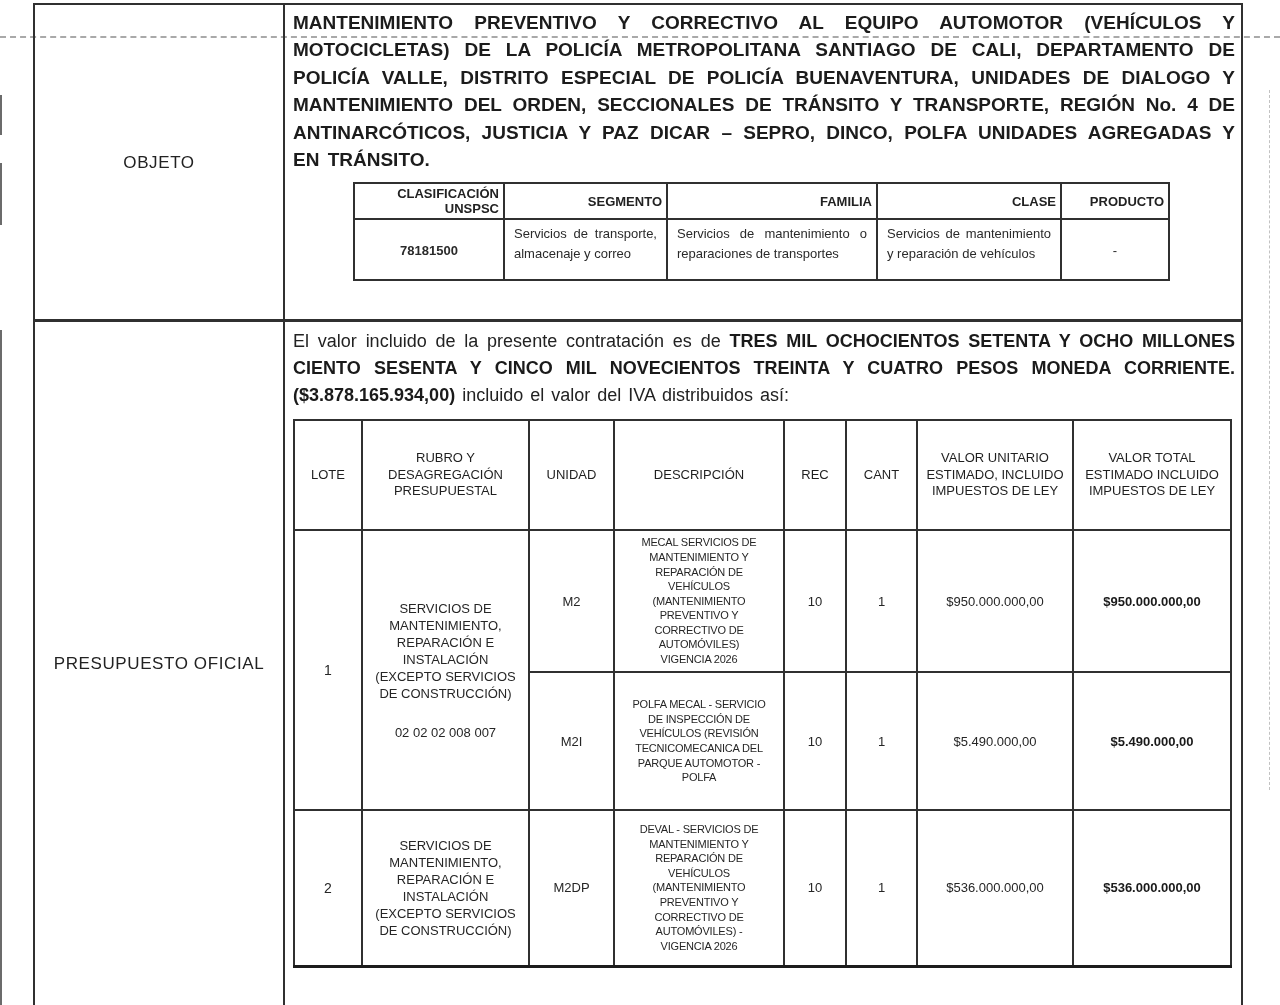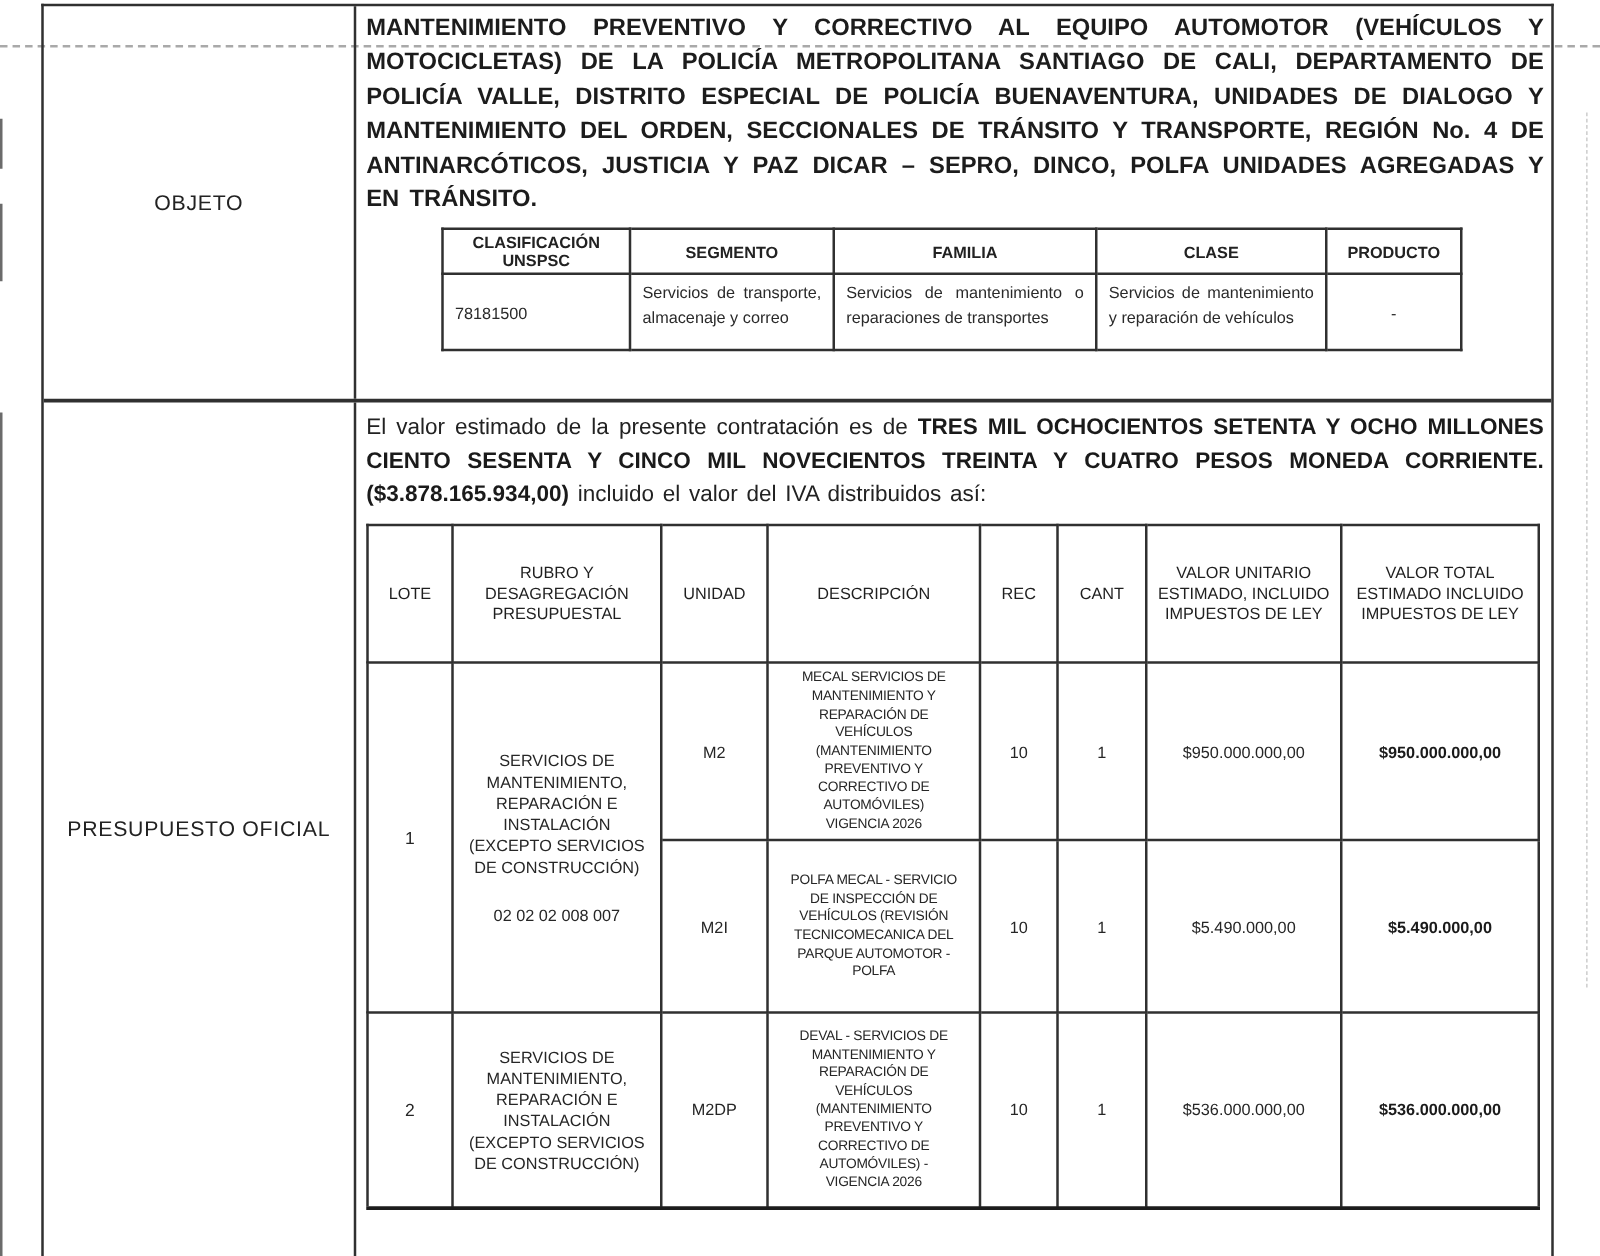--- a/index.html
+++ b/index.html
@@ -54,28 +54,28 @@
   }
   table { border-collapse: collapse; table-layout: fixed; }
   td, th { border: 2px solid #303030; }
 
   .unspsc {
     margin: 9px 0 0 68px;
     width: 815px;
   }
   .unspsc th {
     height: 36px; font-size: 13px; font-weight: 700;
-    text-align: center; vertical-align: middle;
+    text-align: right; vertical-align: middle;
     line-height: 15px; padding: 1px 4px; color: #222;
   }
   .unspsc td {
     height: 61px; font-size: 13px; line-height: 19.5px;
     vertical-align: top; padding: 4px 9px 2px 9px; color: #2a2a2a;
   }
-  .unspsc td.code { vertical-align: middle; }
+  .unspsc td.code { text-align: center; vertical-align: middle; font-weight: bold; }
   .unspsc td.just { text-align: justify; }
   .unspsc td.dash { text-align: center; vertical-align: middle; }
 
   
   .intro {
     margin: 6px 6px 0 8px;
     font-size: 18px; line-height: 27px;
     text-align: justify; word-spacing: 2px; color: #222;
   }
   .intro .amt { font-weight: 700; color: #1a1a1a; }
@@ -147,21 +147,21 @@
           <td class="dash">-</td>
         </tr>
       </tbody>
         </table>
     </div>
   </div>
 
   <div class="doc-row row-presupuesto">
     <div class="label-cell">PRESUPUESTO OFICIAL</div>
     <div class="content-cell">
-      <p class="intro"><span>El valor estimado de la presente contratación es de </span><span class="amt">TRES MIL OCHOCIENTOS SETENTA Y OCHO MILLONES CIENTO SESENTA Y CINCO MIL NOVECIENTOS TREINTA Y CUATRO PESOS MONEDA CORRIENTE. ($3.878.165.934,00)</span><span> incluido el valor del IVA distribuidos así:</span></p>
+      <p class="intro"><span>El valor incluido de la presente contratación es de </span><span class="amt">TRES MIL OCHOCIENTOS SETENTA Y OCHO MILLONES CIENTO SESENTA Y CINCO MIL NOVECIENTOS TREINTA Y CUATRO PESOS MONEDA CORRIENTE. ($3.878.165.934,00)</span><span> incluido el valor del IVA distribuidos así:</span></p>
 
       <table class="budget">
         <colgroup>
           <col style="width:68px">
             <col style="width:167px">
             <col style="width:85px">
             <col style="width:170px">
           <col style="width:62px">
             <col style="width:71px">
             <col style="width:156px">

